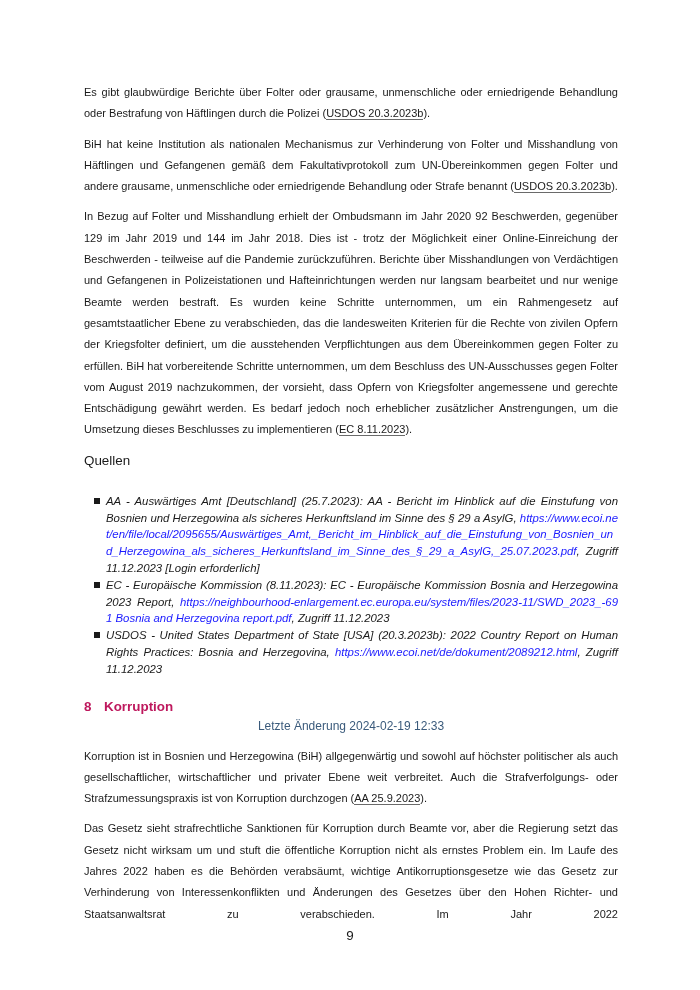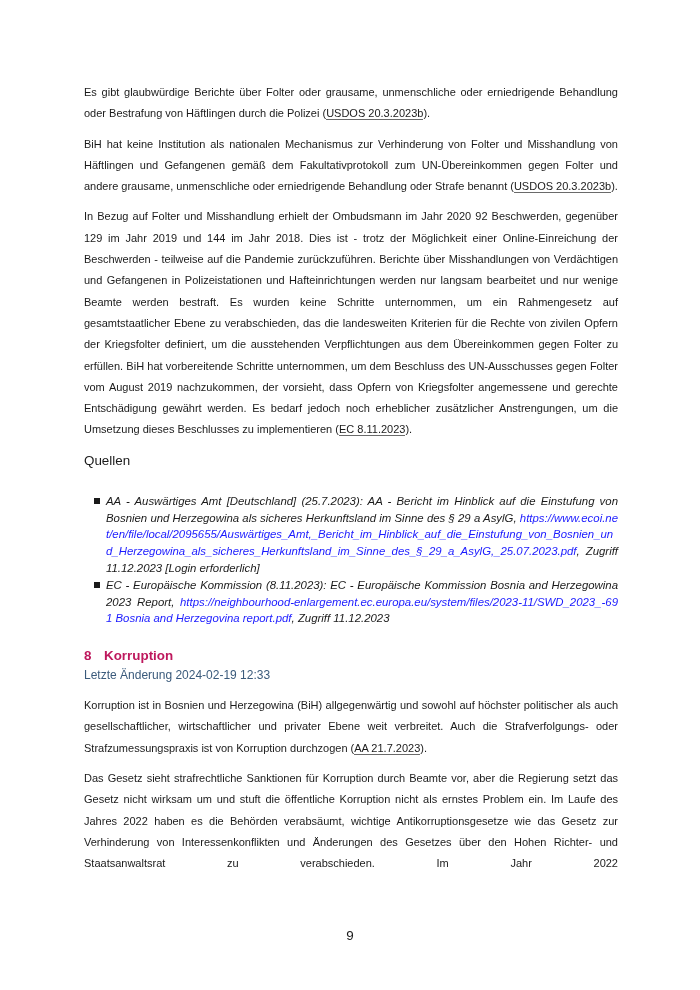--- a/index.html
+++ b/index.html
@@ -24,21 +24,21 @@
       text-align: justify; margin-bottom: 0px; font-style: italic;
     }
     ul.sources li .bullet {
       position: absolute; left: 0; top: 5px; width: 6px; height: 6px; background: #1a1a1a;
     }
     a.url { color: #1a1aff; text-decoration: none; word-break: break-all; cursor: pointer; }
     h2.section {
       margin: 0; font-size: 13.4px; font-weight: bold; color: #be185d; line-height: 18px;
     }
     h2.section .num { display: inline-block; width: 20px; }
-    .meta { font-size: 12px; color: #3a5a7b; margin: 2px 0 12px 0; line-height: 16px; }
+    .meta { font-size: 12px; color: #3a5a7b; margin: 2px 0 12px 0; line-height: 16px; text-align: center; }
     .page-number {
       position: absolute; left: 0; width: 700px; top: 928px; text-align: center;
       font-size: 13.4px; color: #1a1a1a;
     }
   </style>
 </head>
 <body>
 
 <div class="page">
 
@@ -46,24 +46,25 @@
 
   <p class="body"><span>BiH hat keine Institution als nationalen Mechanismus zur Verhinderung von Folter und Misshand­lung von Häftlingen und Gefangenen gemäß dem Fakultativprotokoll zum UN-Übereinkommen gegen Folter und andere grausame, unmenschliche oder erniedrigende Behandlung oder Strafe benannt (</span><a class="cite">USDOS 20.3.2023b</a><span>).</span></p>
 
   <p class="body"><span>In Bezug auf Folter und Misshandlung erhielt der Ombudsmann im Jahr 2020 92 Beschwer­den, gegenüber 129 im Jahr 2019 und 144 im Jahr 2018. Dies ist - trotz der Möglichkeit einer Online-Einreichung der Beschwerden - teilweise auf die Pandemie zurückzuführen. Berichte über Misshandlungen von Verdächtigen und Gefangenen in Polizeistationen und Hafteinrichtun­gen werden nur langsam bearbeitet und nur wenige Beamte werden bestraft. Es wurden keine Schritte unternommen, um ein Rahmengesetz auf gesamtstaatlicher Ebene zu verabschieden, das die landesweiten Kriterien für die Rechte von zivilen Opfern der Kriegsfolter definiert, um die ausstehenden Verpflichtungen aus dem Übereinkommen gegen Folter zu erfüllen. BiH hat vorbereitende Schritte unternommen, um dem Beschluss des UN-Ausschusses gegen Folter vom August 2019 nachzukommen, der vorsieht, dass Opfern von Kriegsfolter angemessene und gerechte Entschädigung gewährt werden. Es bedarf jedoch noch erheblicher zusätzlicher Anstrengungen, um die Umsetzung dieses Beschlusses zu implementieren (</span><a class="cite">EC 8.11.2023</a><span>).</span></p>
 
   <div class="sources-label">Quellen</div>
 
   <ul class="sources">
     <li><span class="bullet"></span><span>AA - Auswärtiges Amt [Deutschland] (25.7.2023): AA - Bericht im Hinblick auf die Einstufung von Bosnien und Herzegowina als sicheres Herkunftsland im Sinne des § 29 a AsylG, </span><a class="url">https://www.ecoi.net/en/file/local/2095655/Auswärtiges_Amt,_Bericht_im_Hinblick_auf_die_Einstufung_von_Bosnien_und_Herzegowina_als_sicheres_Herkunftsland_im_Sinne_des_§_29_a_AsylG,_25.07.2023.pdf</a><span>, Zugriff 11.12.2023 [Login erforderlich]</span></li>
     <li><span class="bullet"></span><span>EC - Europäische Kommission (8.11.2023): EC - Europäische Kommission Bosnia and Herzegowina 2023 Report, </span><a class="url">https://neighbourhood-enlargement.ec.europa.eu/system/files/2023-11/SWD_2023_-691 Bosnia and Herzegovina report.pdf</a><span>, Zugriff 11.12.2023</span></li>
+    <li><span class="bullet"></span><span>USDOS - United States Department of State [USA] (20.3.2023b): 2022 Country Report on Human Rights Practices: Bosnia and Herzegovina, </span><a class="url">https://www.ecoi.net/de/dokument/2089212.html</a><span>, Zugriff 11.12.2023</span></li>
   </ul>
 
   <h2 class="section"><span class="num">8</span><span>Korruption</span></h2>
   <div class="meta">Letzte Änderung 2024-02-19 12:33</div>
 
-  <p class="body"><span>Korruption ist in Bosnien und Herzegowina (BiH) allgegenwärtig und sowohl auf höchster politi­scher als auch gesellschaftlicher, wirtschaftlicher und privater Ebene weit verbreitet. Auch die Strafverfolgungs- oder Strafzumessungspraxis ist von Korruption durchzogen (</span><a class="cite">AA 21.7.2023</a><span>).</span></p>
+  <p class="body"><span>Korruption ist in Bosnien und Herzegowina (BiH) allgegenwärtig und sowohl auf höchster politi­scher als auch gesellschaftlicher, wirtschaftlicher und privater Ebene weit verbreitet. Auch die Strafverfolgungs- oder Strafzumessungspraxis ist von Korruption durchzogen (</span><a class="cite">AA 25.9.2023</a><span>).</span></p>
 
   <p class="body" style="text-align: justify; text-align-last: justify;"><span>Das Gesetz sieht strafrechtliche Sanktionen für Korruption durch Beamte vor, aber die Regie­rung setzt das Gesetz nicht wirksam um und stuft die öffentliche Korruption nicht als ernstes Problem ein. Im Laufe des Jahres 2022 haben es die Behörden verabsäumt, wichtige Antikor­ruptionsgesetze wie das Gesetz zur Verhinderung von Interessenkonflikten und Änderungen des Gesetzes über den Hohen Richter- und Staatsanwaltsrat zu verabschieden. Im Jahr 2022</span></p>
 
 </div>
 
 <div class="page-number">9</div>
 
 </body></html>

